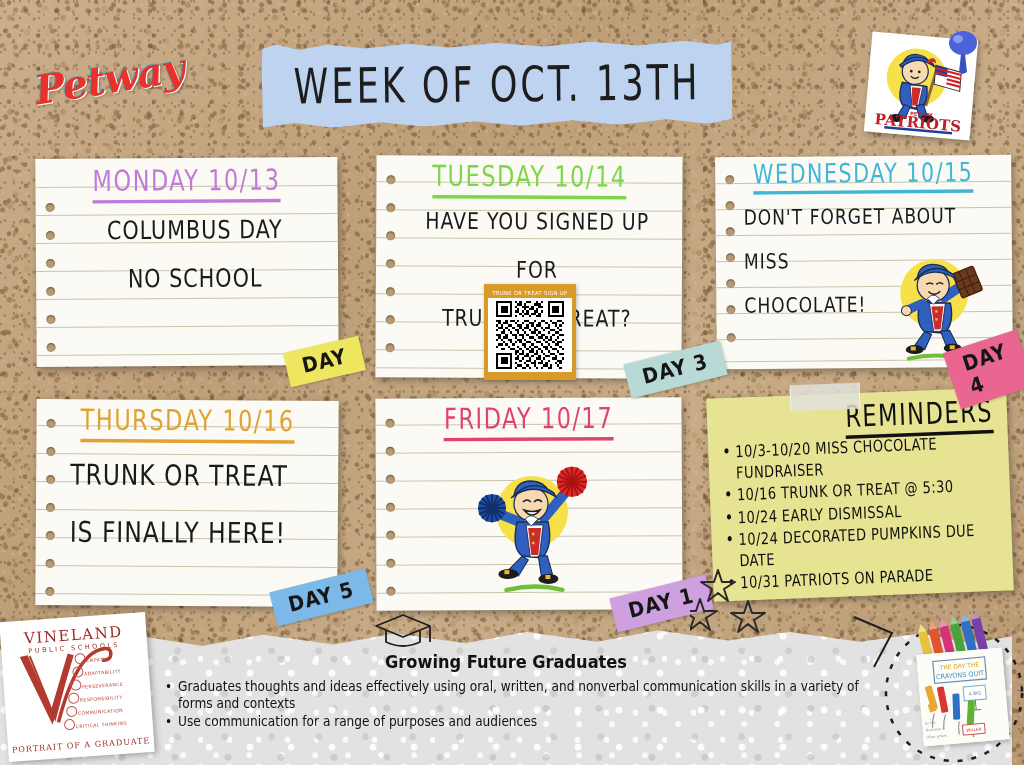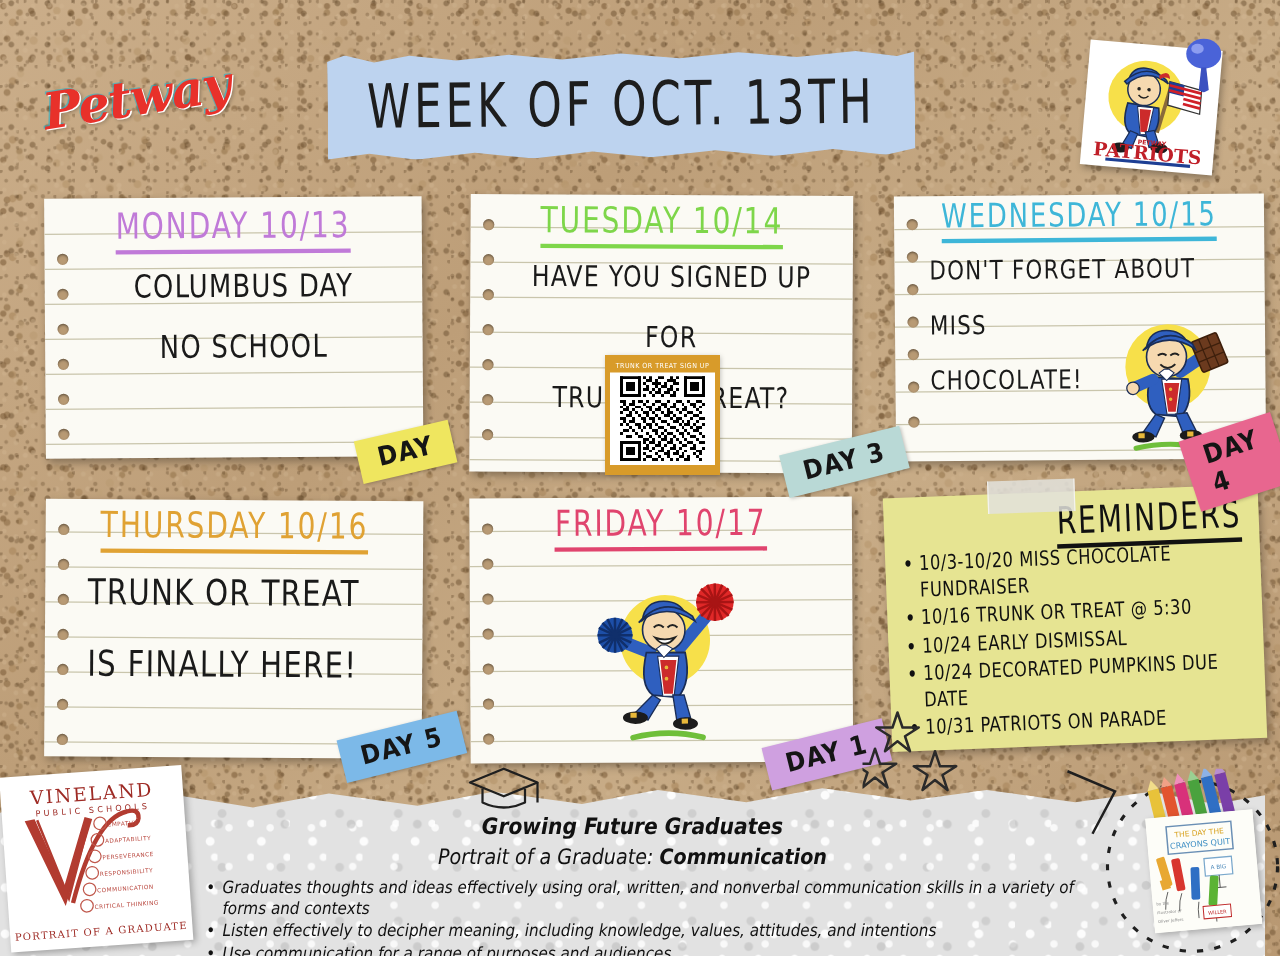--- a/index.html
+++ b/index.html
@@ -186,21 +186,20 @@
       radial-gradient(circle at 10% 30%, rgba(255,255,255,.9) 0 3px, transparent 4px),
       radial-gradient(circle at 30% 70%, rgba(190,190,190,.6) 0 3px, transparent 4px),
       radial-gradient(circle at 55% 20%, rgba(255,255,255,.8) 0 2.5px, transparent 3.5px),
       radial-gradient(circle at 78% 60%, rgba(195,195,195,.6) 0 3px, transparent 4px),
       radial-gradient(circle at 92% 25%, rgba(255,255,255,.85) 0 2.5px, transparent 3.5px);
     background-size: 41px 37px, 53px 49px, 33px 31px, 47px 43px, 29px 27px;
     clip-path: polygon(0% 18%, 4% 10%, 9% 16%, 14% 8%, 20% 15%, 26% 7%, 33% 14%,
                        39% 6%, 46% 13%, 52% 5%, 59% 12%, 65% 4%, 72% 11%,
                        78% 5%, 85% 12%, 91% 6%, 96% 13%, 100% 8%, 100% 100%, 0% 100%);
     box-shadow: 0 -2px 6px rgba(0,0,0,.2);
-    font-style: italic;
   }
   #bottom-inner { padding:26px 0 0 0; text-align:center; }
   #gfg {
     font-size:18px; font-weight:bold; color:#111; letter-spacing:0;
     font-family:"DejaVu Sans Condensed","DejaVu Sans", sans-serif;
   }
   #pog { font-size:17px; color:#111; margin-top:4px;
          font-family:"DejaVu Sans Condensed","DejaVu Sans", sans-serif; }
   #pog b { font-weight:bold; }
   #pog-list { list-style:none; text-align:left; margin:6px 0 0 165px; width:700px; }
@@ -751,26 +750,22 @@
   <g fill="none" stroke="#2a2a2a" stroke-width="2" stroke-linejoin="round">
     <path d="M28 5 L32 17 L45 17 L34 24 L38 36 L28 28 L18 36 L22 24 L11 17 L24 17 Z"></path>
     <path d="M10 34 L14 46 L27 46 L16 53 L20 65 L10 57 L0 65 L4 53 L-7 46 L6 46 Z"></path>
     <path d="M58 36 L62 48 L75 48 L64 55 L68 67 L58 59 L48 67 L52 55 L41 48 L54 48 Z"></path>
   </g>
 </svg>
 
 <div id="bottom">
   <div id="bottom-inner">
     <div id="gfg">Growing Future Graduates</div>
-    <div id="pog">
-      <span>Portrait of a Graduate: </span><b>Communication</b>
-    </div>
     <ul id="pog-list">
       <li>Graduates thoughts and ideas effectively using oral, written, and nonverbal communication skills in a variety of forms and contexts</li>
-      <li>Listen effectively to decipher meaning, including knowledge, values, attitudes, and intentions</li>
       <li>Use communication for a range of purposes and audiences</li>
     </ul>
   </div>
 </div>
 
 <svg id="gradcap" viewBox="0 0 62 38">
   <g fill="none" stroke="#1f1f1f" stroke-width="1.8" stroke-linejoin="round">
     <path d="M4 14 L31 3 L58 14 L31 25 Z"></path>
     <path d="M14 19 L14 30 q17 8 34 0 L48 19"></path>
     <path d="M58 14 L58 30"></path>

